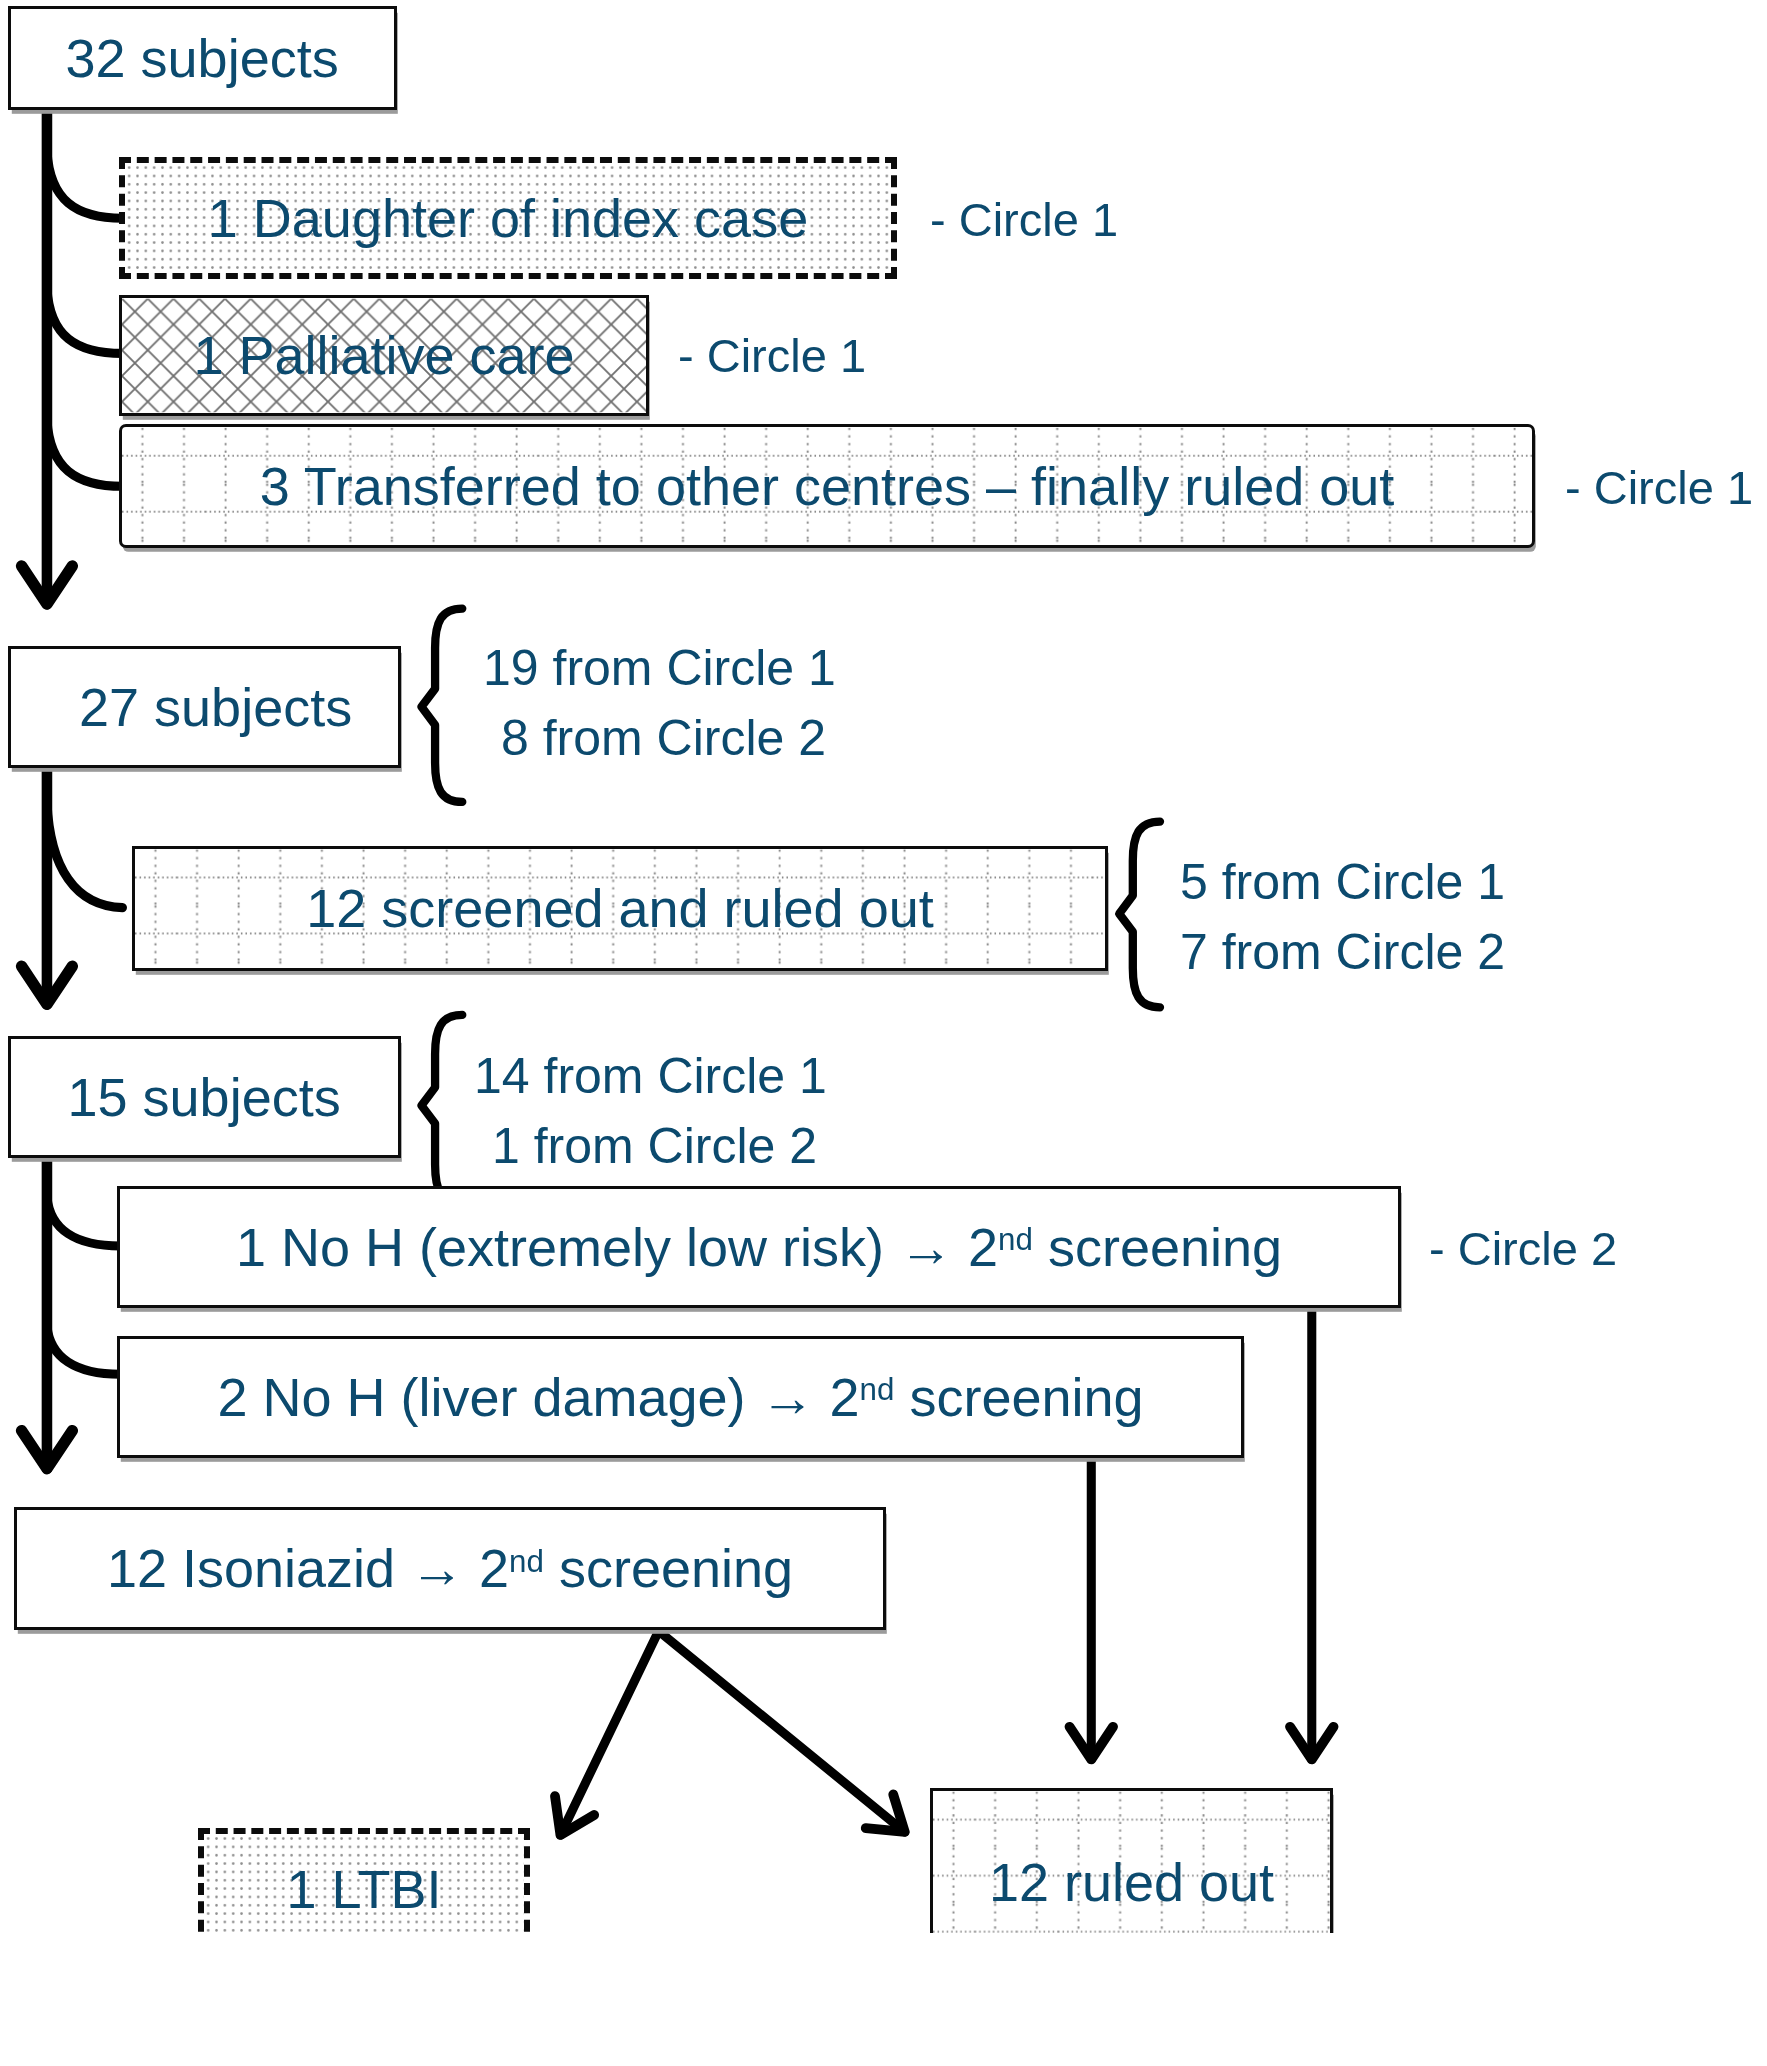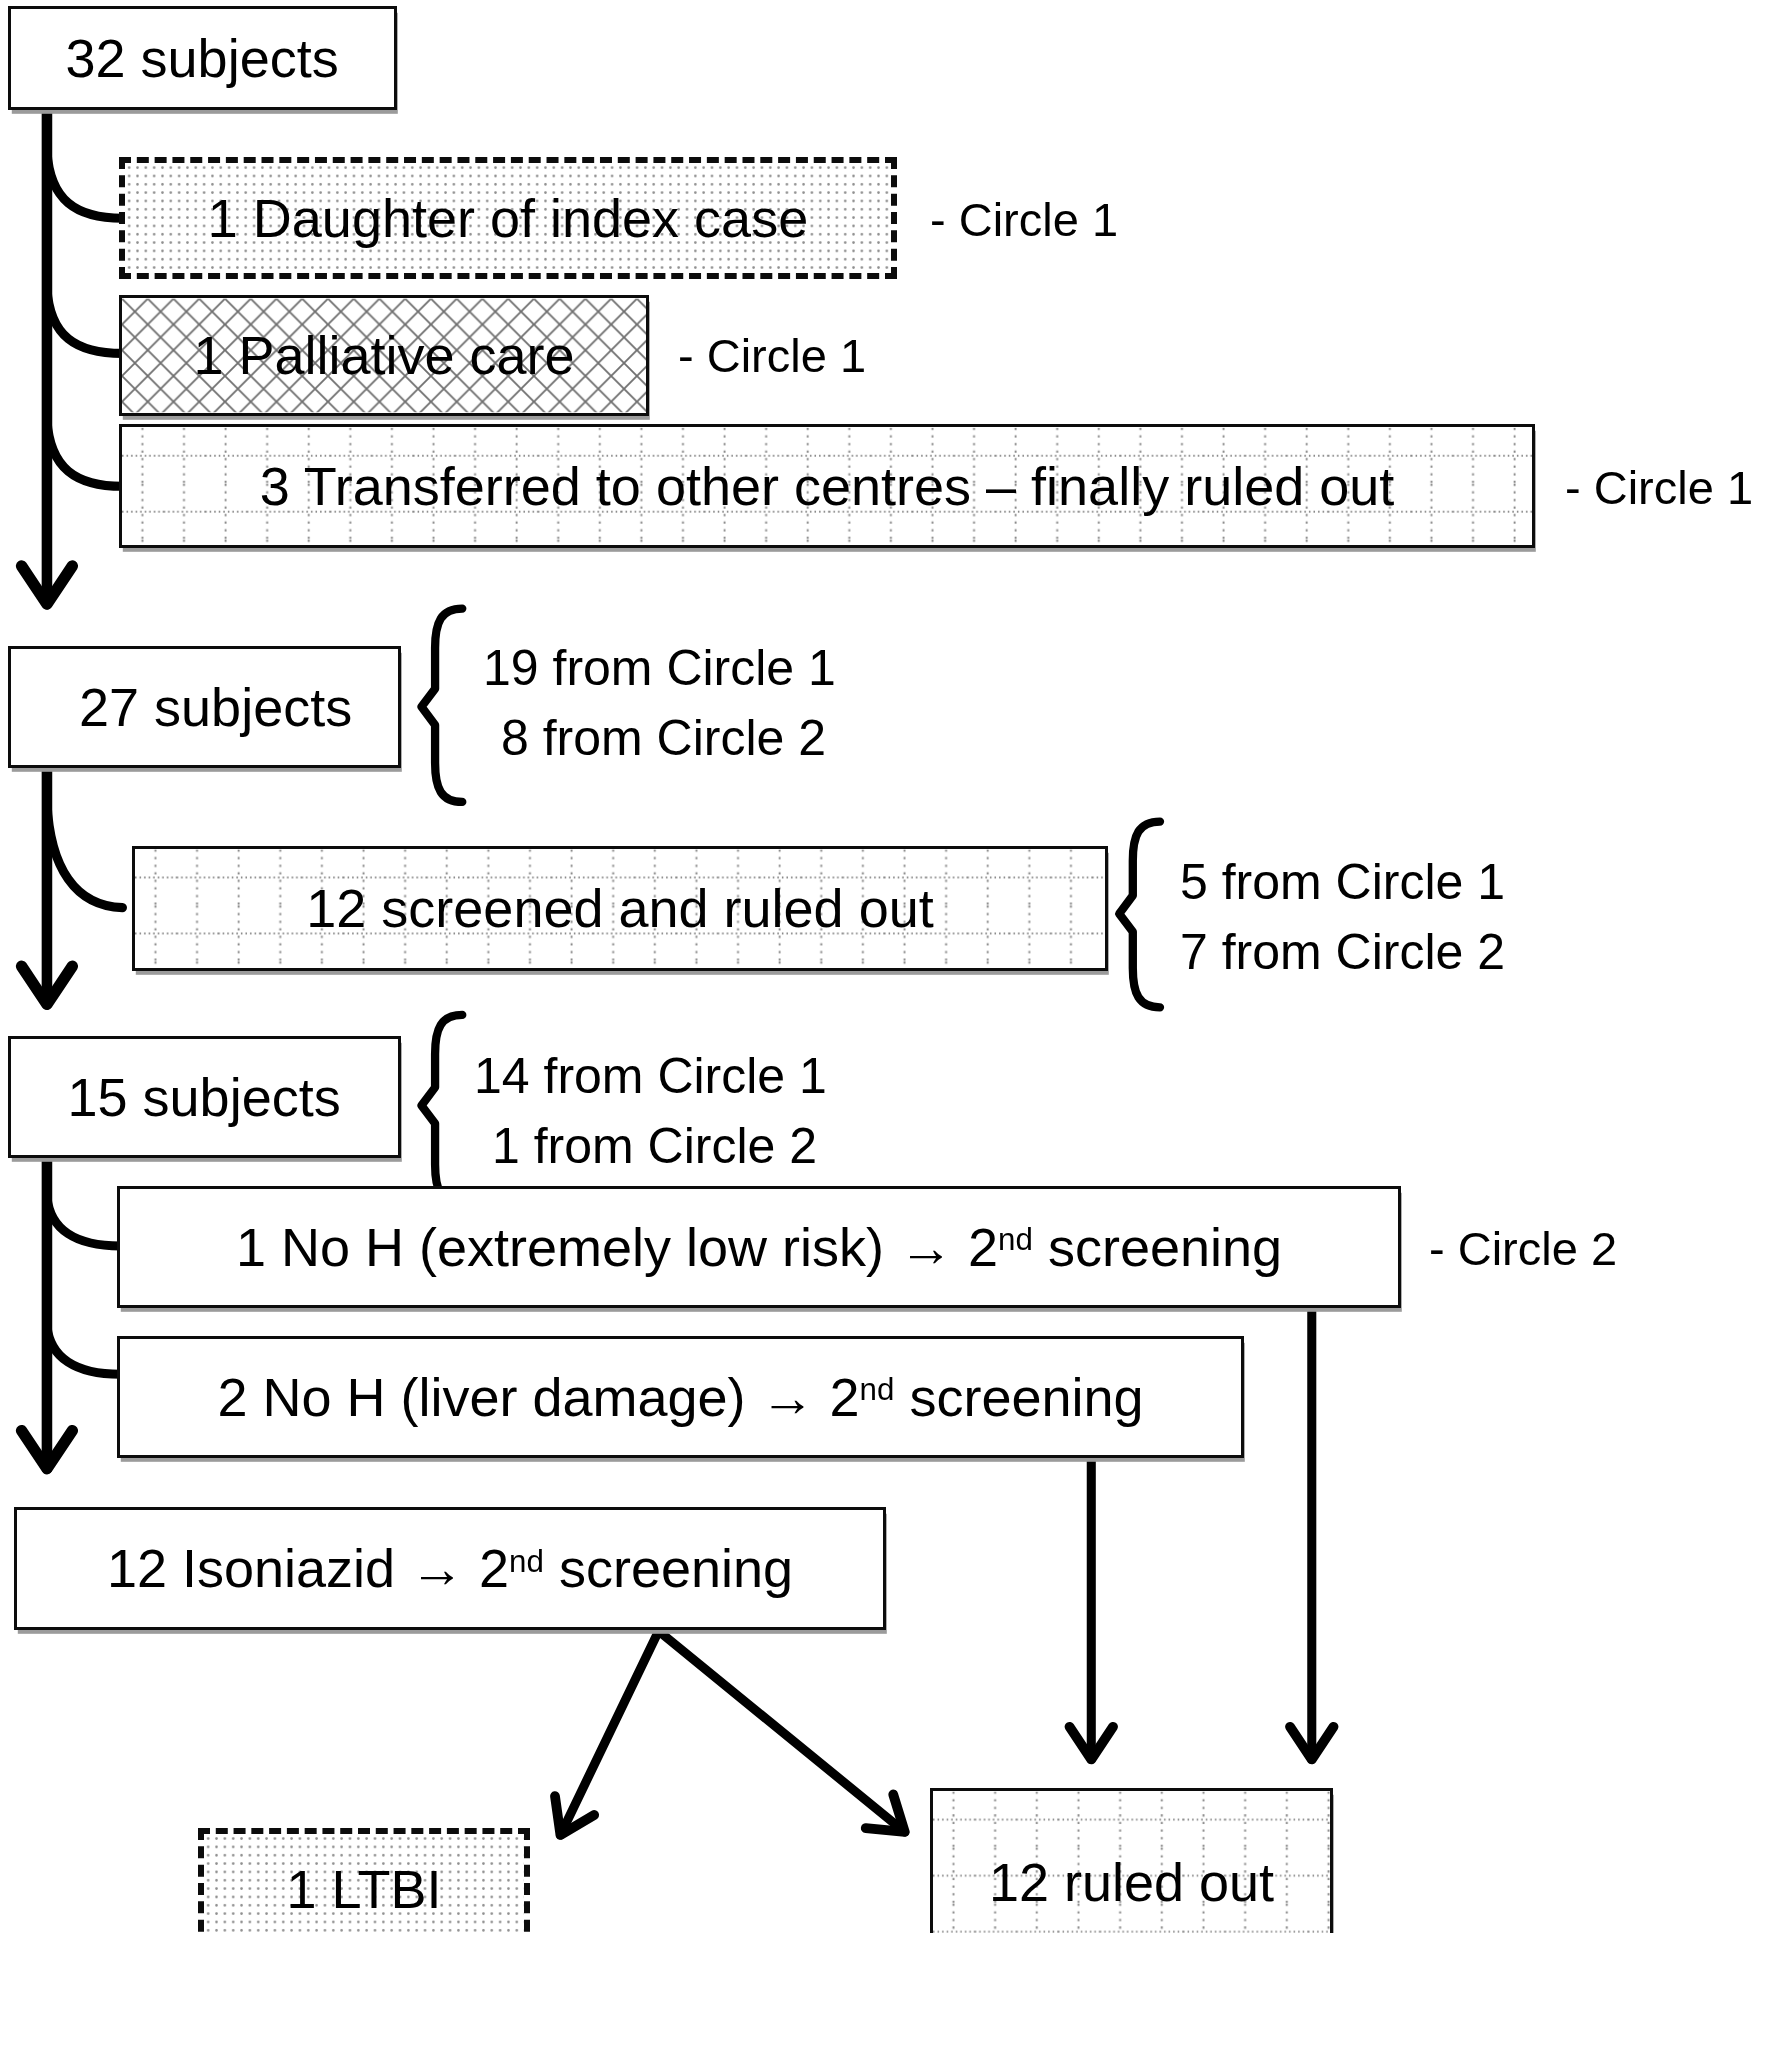--- a/index.html
+++ b/index.html
@@ -2,21 +2,21 @@
 <html style="font-size:12px"><head>
 <meta charset="utf-8">
 <style>
   html, body { margin: 0; padding: 0; background: #ffffff; }
   .canvas {
     position: relative;
     width: 1768px;
     height: 1933px;
     background: #ffffff;
     font-family: "Liberation Sans", sans-serif;
-    color: #000000;
+    color: #0c4a6e;
     overflow: hidden;
   }
   svg.overlay {
     position: absolute;
     left: 0; top: 0;
     width: 1768px; height: 2066px;
     z-index: 0;
   }
   .box {
     position: absolute;
@@ -127,21 +127,21 @@
           <pattern id="pat-cross" width="34" height="34" patternUnits="userSpaceOnUse">
         <path d="M 0 0 L 34 34 M 34 0 L 0 34" stroke="#6f6f6f" stroke-width="2.4" fill="none"></path>
       </pattern>
         </defs>
       <rect width="100%" height="100%" fill="url(#pat-cross)"></rect>
     </svg>
     <span class="label">1 Palliative care</span>
   </div>
   <div class="sidenote" style="left:678px; top:332px;">- Circle 1</div>
 
-  <div class="box shadow" style="left:119px; top:424px; width:1416px; height:124px;">
+  <div class="box shadow" style="left:119px; top:424px; width:1416px; height:124px;border-radius:7px;">
     <svg class="fill" xmlns="http://www.w3.org/2000/svg" viewBox="0 0 1865 154" width="1408" height="116">
       <defs>
           <pattern id="pat-grid-1" width="55" height="74" patternUnits="userSpaceOnUse">
         <line x1="27" y1="0" x2="27" y2="74" stroke="#8a8a8a" stroke-width="2.5" stroke-dasharray="3 7"></line>
         <line x1="0" y1="37" x2="55" y2="37" stroke="#8a8a8a" stroke-width="2.5" stroke-dasharray="2 4"></line>
       </pattern>
         </defs>
       <rect width="100%" height="100%" fill="url(#pat-grid-1)"></rect>
     </svg>
     <span class="label">3 Transferred to other centres – finally ruled out</span>

